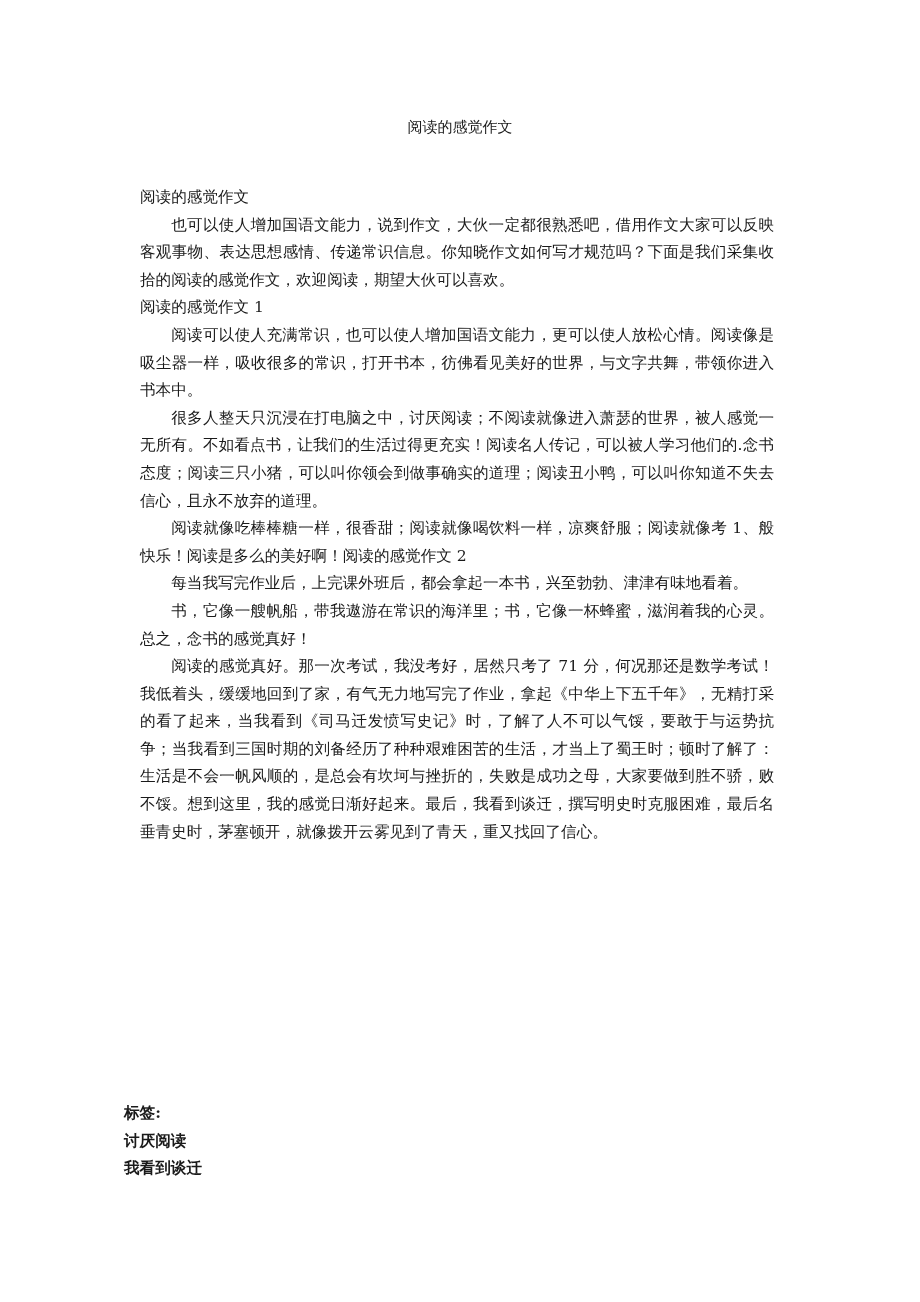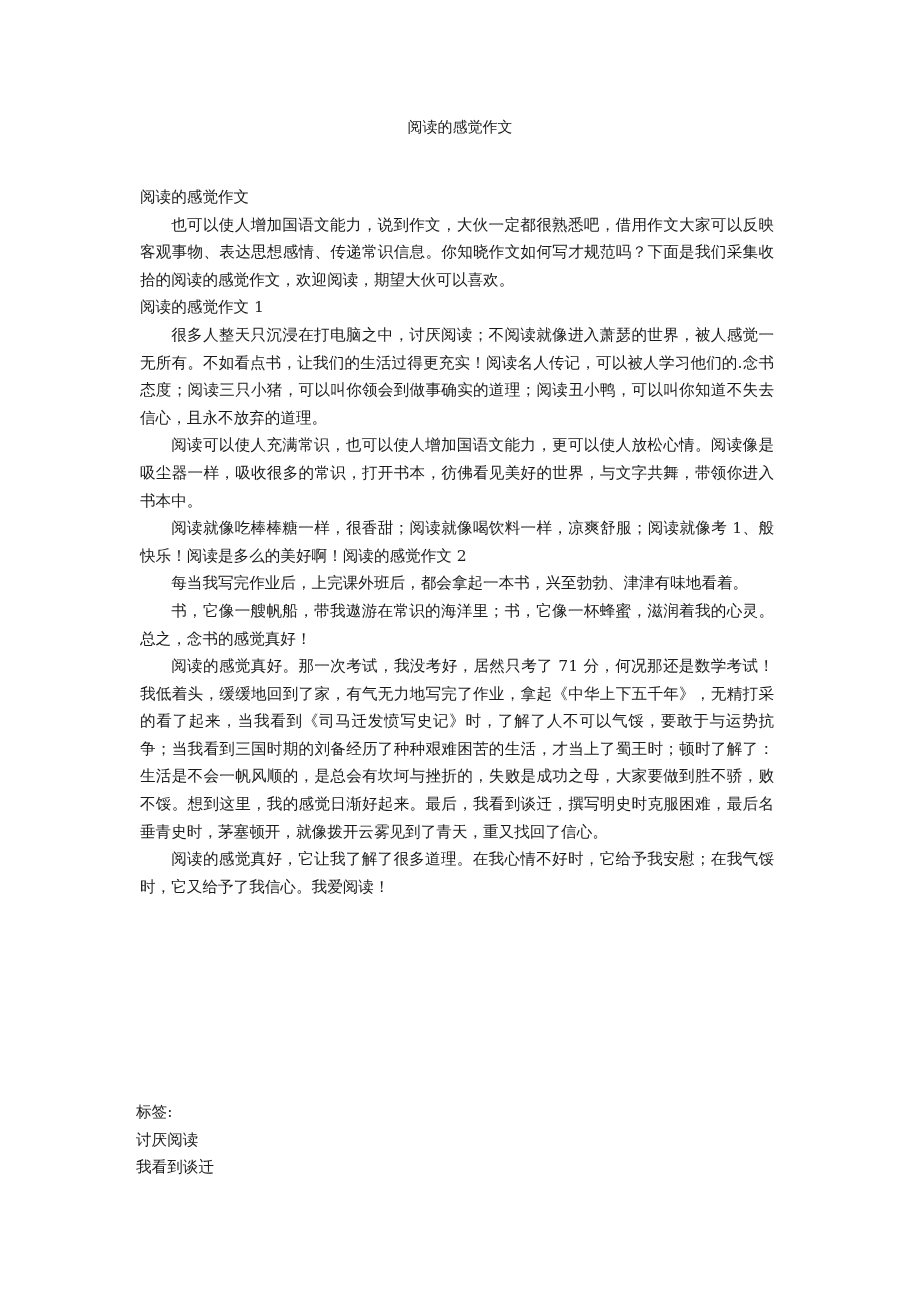--- a/index.html
+++ b/index.html
@@ -4,38 +4,37 @@
 <style>
   html, body { margin: 0; padding: 0; background: #ffffff; }
   body { width: 920px; height: 1302px; position: relative; overflow: hidden;
          font-family: "DejaVu Serif", "Liberation Serif", serif; color: #1a1a1a; }
   .page-title { position: absolute; top: 116px; left: 0; width: 920px; text-align: center;
                 font-size: 15px; line-height: 22px; }
   .body-text { position: absolute; top: 184px; left: 140px; width: 634px;
                font-size: 15.6px; line-height: 27.6px; }
   .body-text p { margin: 0; text-align: justify; text-justify: inter-ideograph; }
   .body-text p.indent { text-indent: 2em; }
-  .tags { position: absolute; top: 1099px; left: 136px; font-size: 15.6px; line-height: 27.6px; }
+  .tags { position: absolute; top: 1099px; left: 124px; font-size: 15.6px; line-height: 27.6px; font-weight: bold; }
   .tags div { margin: 0; }
 </style>
 </head>
 <body>
 
 <div class="page-title">阅读的感觉作文</div>
 
 <div class="body-text">
   <p>阅读的感觉作文</p>
   <p class="indent">也可以使人增加国语文能力，说到作文，大伙一定都很熟悉吧，借用作文大家可以反映客观事物、表达思想感情、传递常识信息。你知晓作文如何写才规范吗？下面是我们采集收拾的阅读的感觉作文，欢迎阅读，期望大伙可以喜欢。</p>
   <p>阅读的感觉作文 1</p>
+  <p class="indent">阅读可以使人充满常识，也可以使人增加国语文能力，更可以使人放松心情。阅读像是吸尘器一样，吸收很多的常识，打开书本，彷佛看见美好的世界，与文字共舞，带领你进入书本中。</p>
   <p class="indent">很多人整天只沉浸在打电脑之中，讨厌阅读；不阅读就像进入萧瑟的世界，被人感觉一无所有。不如看点书，让我们的生活过得更充实！阅读名人传记，可以被人学习他们的.念书态度；阅读三只小猪，可以叫你领会到做事确实的道理；阅读丑小鸭，可以叫你知道不失去信心，且永不放弃的道理。</p>
-  <p class="indent">阅读可以使人充满常识，也可以使人增加国语文能力，更可以使人放松心情。阅读像是吸尘器一样，吸收很多的常识，打开书本，彷佛看见美好的世界，与文字共舞，带领你进入书本中。</p>
   <p class="indent">阅读就像吃棒棒糖一样，很香甜；阅读就像喝饮料一样，凉爽舒服；阅读就像考 1、般快乐！阅读是多么的美好啊！阅读的感觉作文 2</p>
   <p class="indent">每当我写完作业后，上完课外班后，都会拿起一本书，兴至勃勃、津津有味地看着。</p>
   <p class="indent">书，它像一艘帆船，带我遨游在常识的海洋里；书，它像一杯蜂蜜，滋润着我的心灵。总之，念书的感觉真好！</p>
   <p class="indent">阅读的感觉真好。那一次考试，我没考好，居然只考了 71 分，何况那还是数学考试！我低着头，缓缓地回到了家，有气无力地写完了作业，拿起《中华上下五千年》，无精打采的看了起来，当我看到《司马迁发愤写史记》时，了解了人不可以气馁，要敢于与运势抗争；当我看到三国时期的刘备经历了种种艰难困苦的生活，才当上了蜀王时；顿时了解了：生活是不会一帆风顺的，是总会有坎坷与挫折的，失败是成功之母，大家要做到胜不骄，败不馁。想到这里，我的感觉日渐好起来。最后，我看到谈迁，撰写明史时克服困难，最后名垂青史时，茅塞顿开，就像拨开云雾见到了青天，重又找回了信心。</p>
-  <p class="indent">阅读的感觉真好，它让我了解了很多道理。在我心情不好时，它给予我安慰；在我气馁时，它又给予了我信心。我爱阅读！</p>
 </div>
 
 <div class="tags">
   <div>标签:</div>
   <div>讨厌阅读</div>
   <div>我看到谈迁</div>
 </div>
 
 </body></html>

